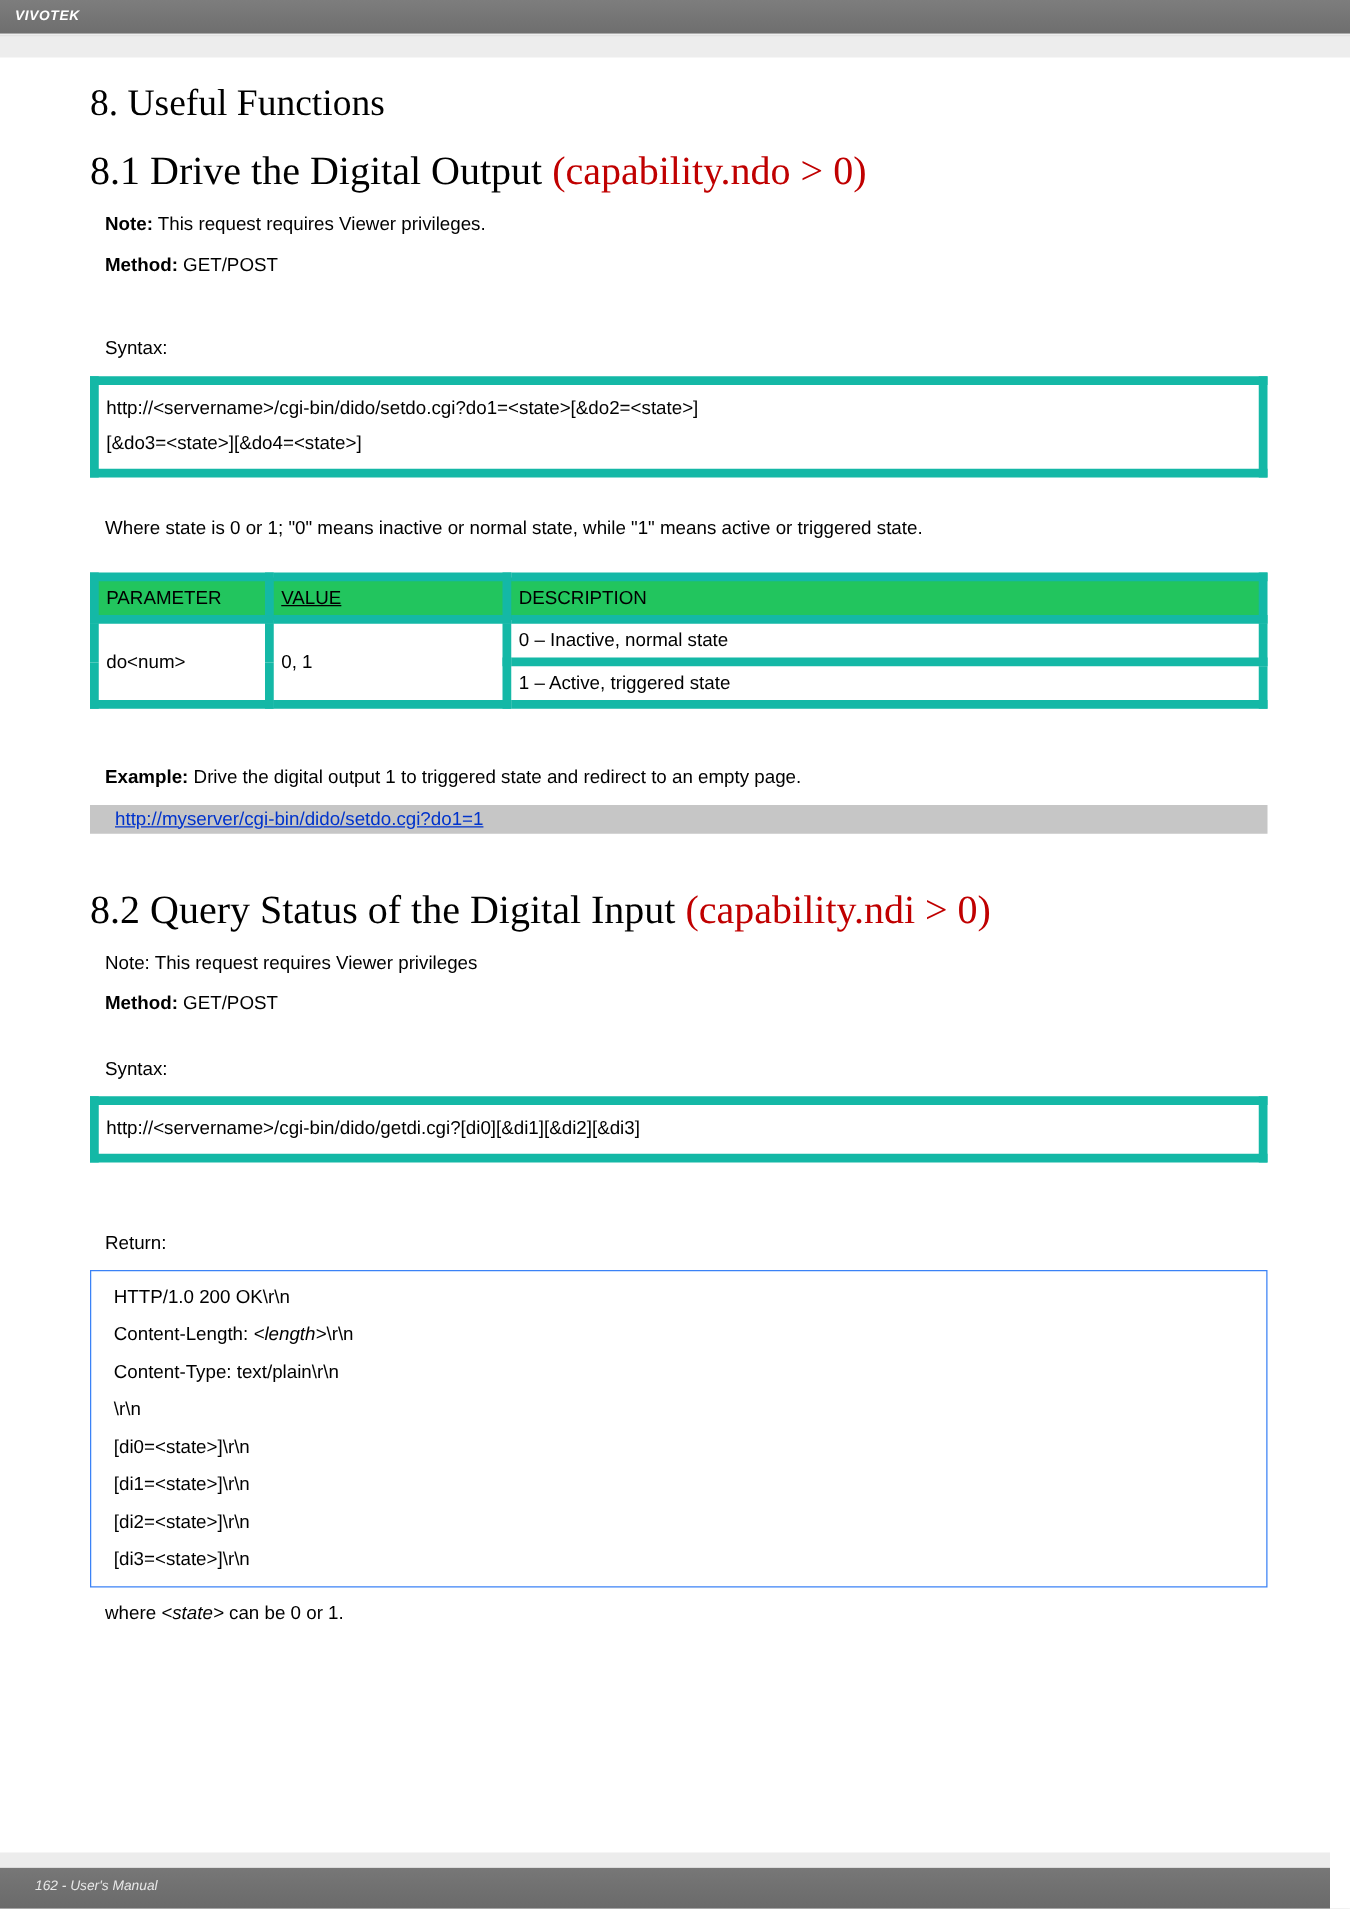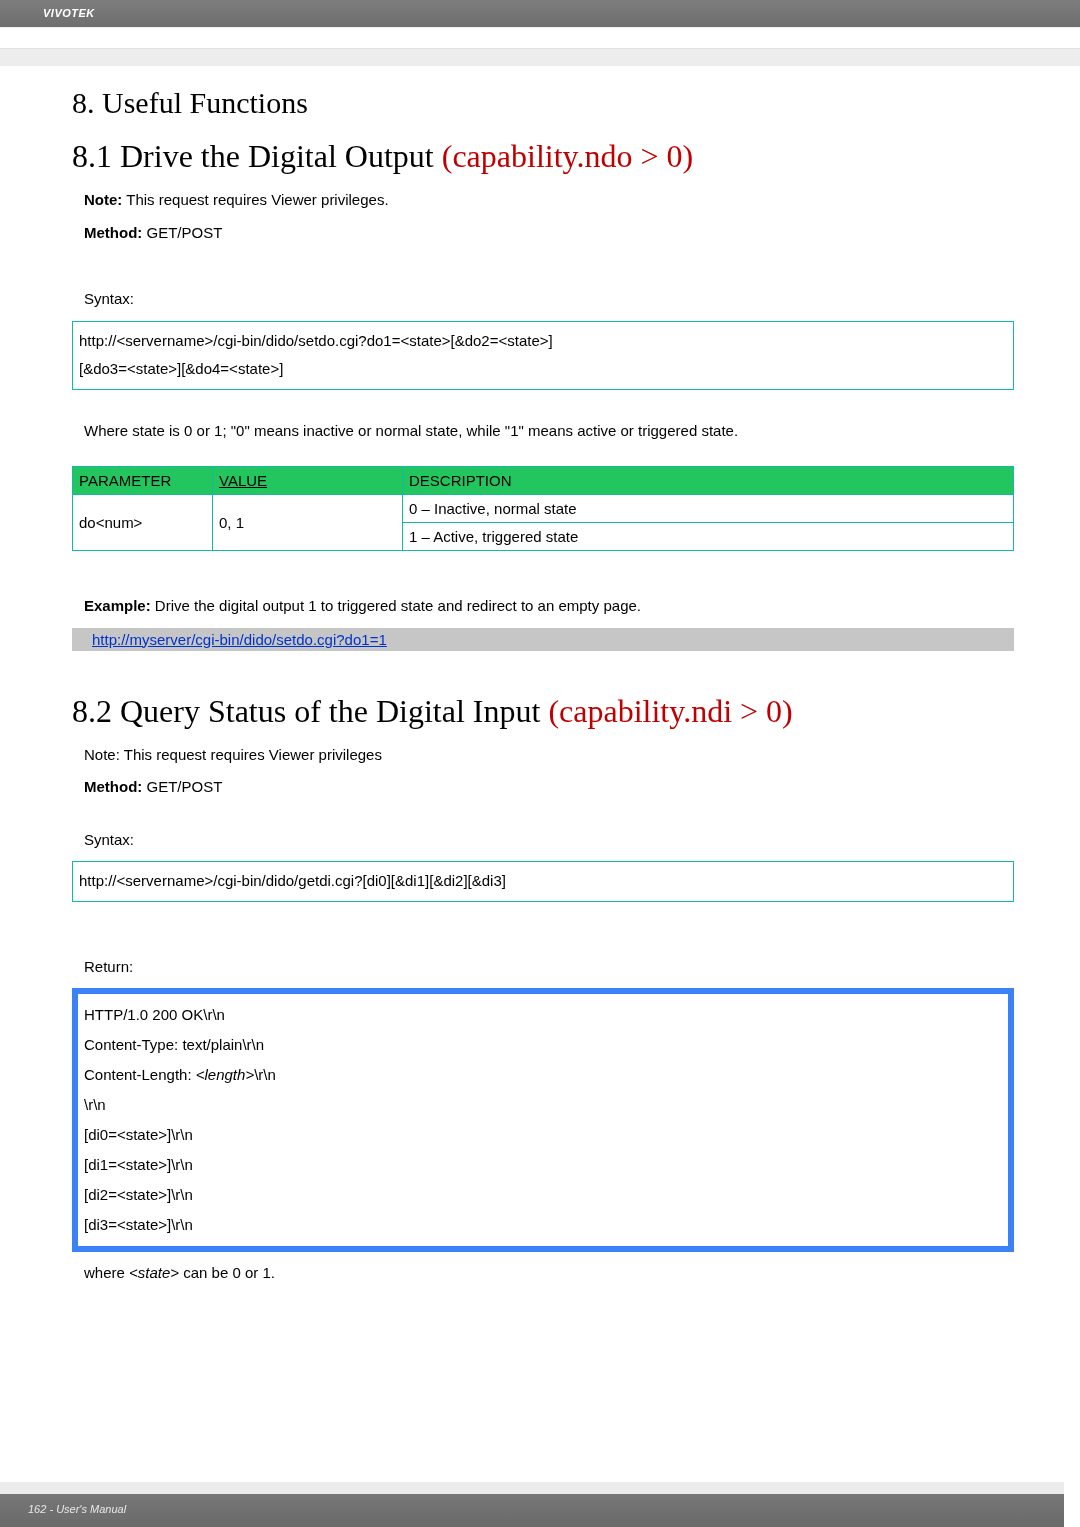--- a/index.html
+++ b/index.html
@@ -17,24 +17,24 @@
     position: relative;
     box-shadow: 0 2px 6px rgba(0,0,0,0.15);
   }
   .topbar {
     height: 28px;
     background: linear-gradient(#7d7d7d, #6e6e6e);
     color: #fff;
     font-size: 11px;
     font-style: italic;
     font-weight: bold;
-    padding: 7px 0 0 43px;
+    padding: 7px 0 0 12px;
     letter-spacing: 0.5px;
     border-bottom: 1px solid #eee;
-    margin-bottom: 20px;
+    margin-bottom: 0;
   }
   .accentbar {
     height: 18px;
     background: #ededed;
     border-top: 1px solid #e2e2e2;
   }
   .content {
     padding: 8px 66px 0 72px;
   }
   h1.section {
@@ -56,21 +56,21 @@
     margin: 10px 12px;
     line-height: 1.5;
   }
   .bold { font-weight: bold; }
   table.boxed {
     width: 100%;
     border-collapse: collapse;
     margin: 4px 0 10px 0;
   }
   table.boxed td, table.boxed th {
-    border: 1px solid #14b8a6;
+    border: 7px solid #14b8a6;
     padding: 5px 6px;
     text-align: left;
     font-weight: normal;
   }
   table.syntax td {
     line-height: 1.9;
   }
   table.params th {
     background: #22c55e;
     font-weight: normal;
@@ -80,22 +80,22 @@
   .linkbar {
     background: #c6c6c6;
     padding: 3px 20px;
     margin-top: 4px;
   }
   .linkbar a {
     color: #0033cc;
     text-decoration: underline;
   }
   .return-box {
-    border: 6px solid #3b82f6;
-    padding: 6px 6px;
+    border: 1px solid #3b82f6;
+    padding: 6px 18px;
     line-height: 2.0;
     margin-top: 4px;
   }
   .footer {
     position: absolute;
     bottom: 0;
     left: 0;
     right: 16px;
     height: 34px;
     background: linear-gradient(#777, #6a6a6a);
@@ -206,22 +206,22 @@
           </tr>
     </tbody>
       </table>
 
     <div class="gap-sm"></div>
 
     <div class="gap-md"></div>
     <p class="para">Return:</p>
     <div class="return-box">
       <div>HTTP/1.0 200 OK\r\n</div>
+      <div>Content-Length: <span class="italic">&lt;length&gt;</span>\r\n</div>
       <div>Content-Type: text/plain\r\n</div>
-      <div>Content-Length: <span class="italic">&lt;length&gt;</span>\r\n</div>
       <div>\r\n</div>
       <div>[di0=&lt;state&gt;]\r\n</div>
       <div>[di1=&lt;state&gt;]\r\n</div>
       <div>[di2=&lt;state&gt;]\r\n</div>
       <div>[di3=&lt;state&gt;]\r\n</div>
     </div>
     <p class="para">where <span class="italic">&lt;state&gt;</span> can be 0 or 1.</p>
 
   </div>
 

